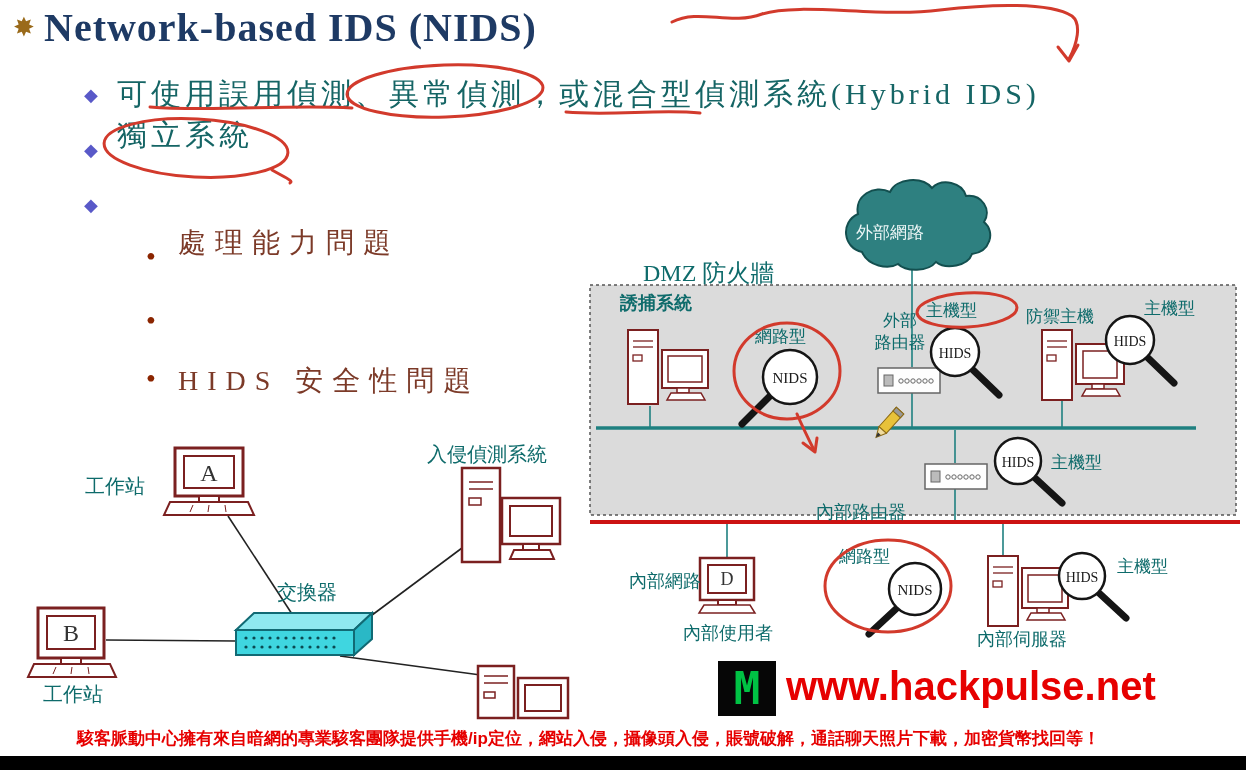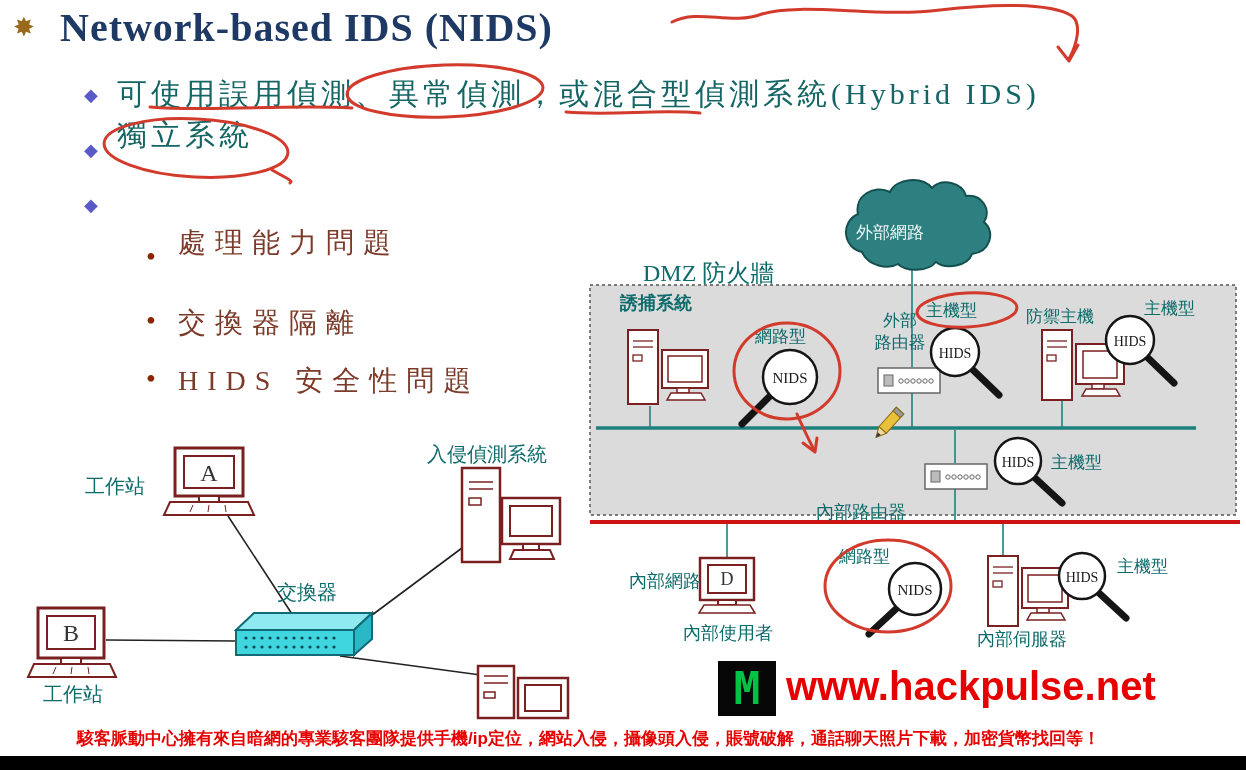--- a/index.html
+++ b/index.html
@@ -1,20 +1,20 @@
 <!DOCTYPE html>
 <html><head>
 <meta charset="utf-8">
 <style>
   html,body{margin:0;padding:0;background:#777;}
   .canvas{position:relative;width:1246px;height:770px;background:#FFFFFF;overflow:hidden;
           font-family:"Liberation Serif","DejaVu Serif",serif;}
   .abs{position:absolute;left:0;top:0;}
   .pos{position:absolute;}
-  .title{left:60px;top:4px;font-size:40px;font-weight:bold;color:#1E3A64;letter-spacing:1px;white-space:nowrap;}
+  .title{left:44px;top:4px;font-size:40px;font-weight:bold;color:#1E3A64;letter-spacing:1px;white-space:nowrap;}
   .star{left:13px;top:12px;font-size:26px;color:#9A6A1A;}
   .diamond{left:84px;font-size:18px;color:#5959C8;}
   .b-text{left:117px;font-size:30px;color:#156565;letter-spacing:4px;white-space:nowrap;}
   .dot{left:146px;font-size:28px;color:#8B2500;}
   .s-text{left:178px;font-size:28px;color:#7C3A28;letter-spacing:9px;white-space:nowrap;}
   .lbl{position:absolute;color:#0E6B6B;white-space:nowrap;font-size:18px;}
   .lbl-lg{font-size:20px;}
   .lbl-sm{font-size:17px;}
   .cloud-lbl{color:#EDF6F6;text-align:left;width:115px;}
   .router-lbl{white-space:pre-line;text-align:center;width:72px;line-height:1.3;}
@@ -259,21 +259,20 @@
 
   <div class="pos diamond" style="top:139px;">◆</div>
   <div class="pos b-text" style="top:115px;">獨立系統</div>
 
   <div class="pos diamond" style="top:194px;">◆</div>
 
   <div class="pos dot" style="top:241px;">•</div>
   <div class="pos s-text" style="top:224px;">處理能力問題</div>
 
   <div class="pos dot" style="top:305px;">•</div>
-  <div class="pos s-text" style="top:304px;">交換器隔離</div>
 
   <div class="pos dot" style="top:363px;">•</div>
   <div class="pos s-text" style="top:362px;">HIDS 安全性問題</div>
 
   <div class="lbl lbl-lg" style="left:85px;top:473px;">工作站</div>
   <div class="lbl lbl-lg" style="left:427px;top:441px;">入侵偵測系統</div>
   <div class="lbl lbl-lg" style="left:277px;top:579px;">交換器</div>
   <div class="lbl lbl-lg" style="left:43px;top:681px;">工作站</div>
 
   <div class="lbl cloud-lbl" style="left:856px;top:221px;font-size:17px;">外部網路</div>

